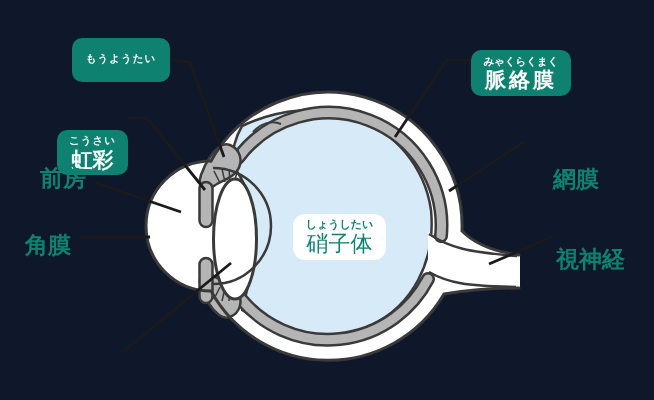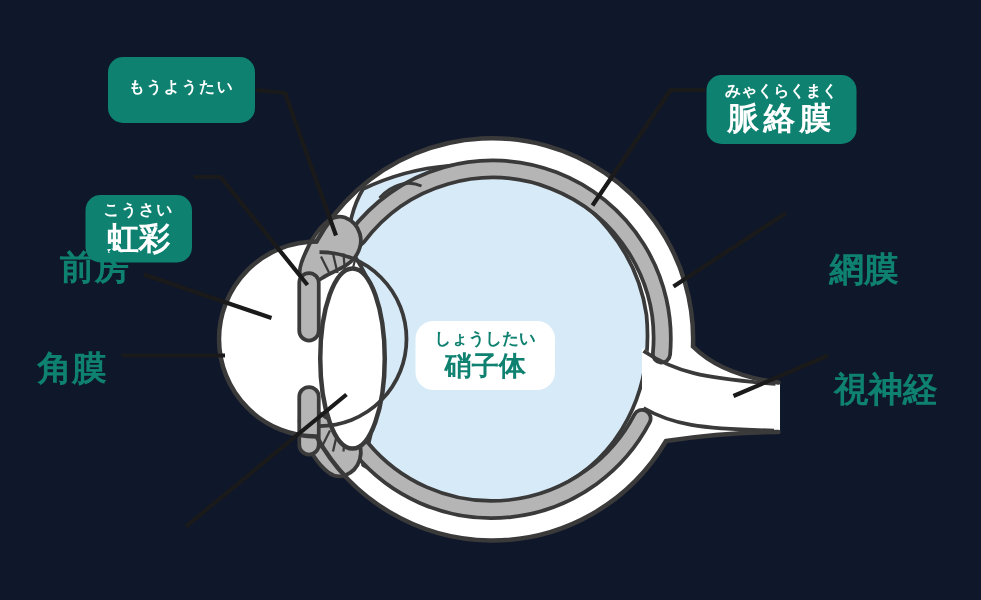--- a/index.html
+++ b/index.html
@@ -20,21 +20,21 @@
   .badge.spaced .furigana { letter-spacing:0; }
   .plain {
     color:#0e8170; font-size:23px; font-weight:bold; line-height:1; white-space:nowrap;
   }
   .whitebox {
     background:#ffffff; color:#0e8170; border-radius:12px;
     display:flex; flex-direction:column; align-items:center; justify-content:center;
     line-height:1;
   }
   .whitebox .furigana { font-size:11px; font-weight:bold; margin-bottom:3px; white-space:nowrap; }
-  .whitebox .main { font-size:18px; font-weight:bold; white-space:nowrap; }
+  .whitebox .main { font-size:22px; font-weight:normal; white-space:nowrap; }
 </style>
 </head>
 <body>
 
 <div id="stage">
 
   <svg id="eye-svg" width="654" height="400" viewBox="0 0 654 400">
 
     <path d="M211,161 A134,134 0 0 1 462,231
              C478,245 496,252 520,256 L520,288
@@ -125,21 +125,21 @@
   <div class="label badge" style="left:57px; top:98px; width:71px; height:45px;margin-top:32px;">
     <span class="furigana">こうさい</span>
     <span class="main">虹彩</span>
   </div>
 
   <div class="label badge spaced" style="left:471px; top:38px; width:100px; height:46px;margin-top:12px;">
     <span class="furigana">みゃくらくまく</span>
     <span class="main">脈絡膜</span>
   </div>
 
-  <div class="label whitebox" style="left:277px; top:214px; width:93px; height:46px;text-align:center;">
+  <div class="label whitebox" style="left:293px; top:214px; width:93px; height:46px;text-align:center;">
     <span class="furigana">しょうしたい</span>
     <span class="main">硝子体</span>
   </div>
 
   <div class="label plain" style="left:40px; top:167px;">前房</div>
 
   <div class="label plain" style="left:25px; top:234px;">角膜</div>
 
 
   <div class="label plain" style="left:553px; top:128px;margin-top:40px;">網膜</div>

